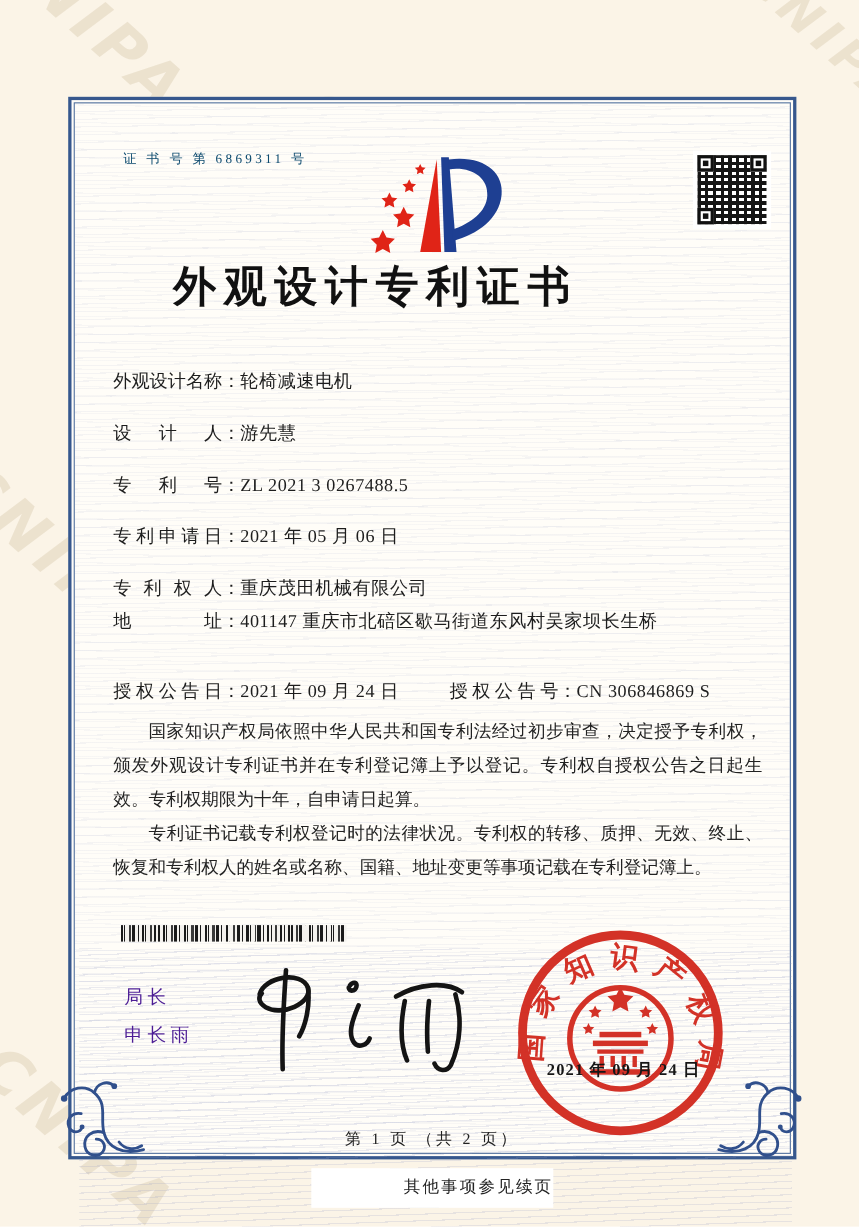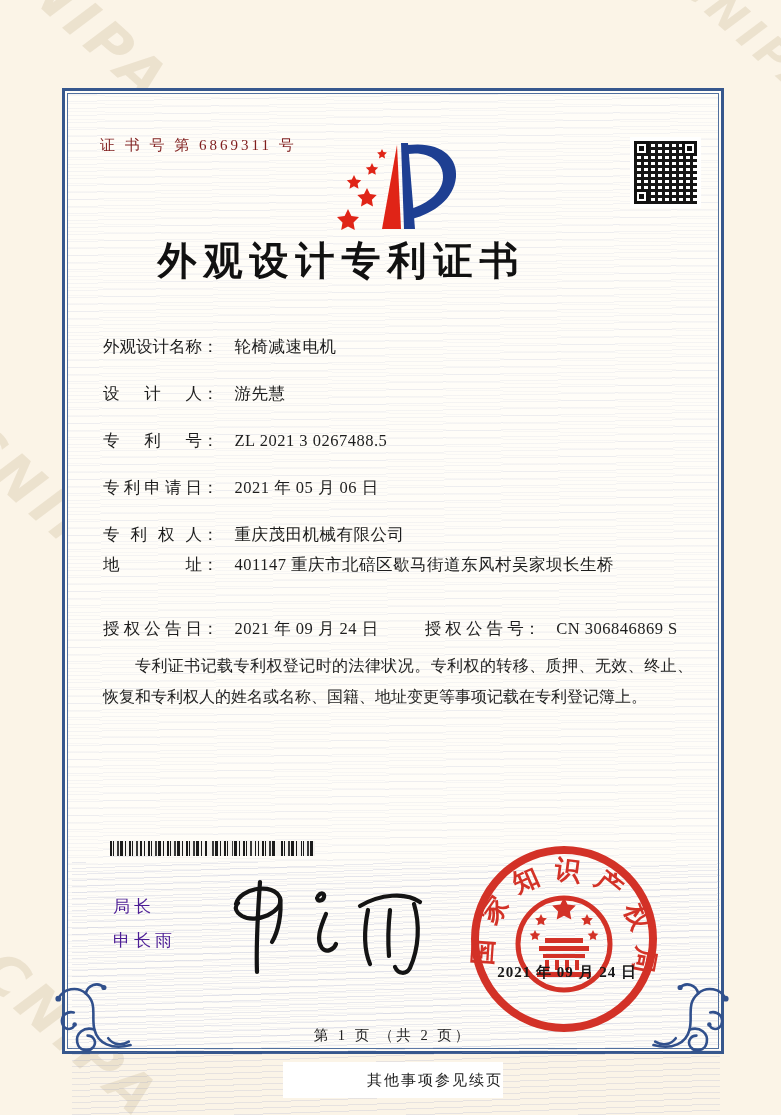--- a/index.html
+++ b/index.html
@@ -28,22 +28,22 @@
       repeating-linear-gradient(179deg, rgba(150,158,195,0.10) 0 1px, rgba(0,0,0,0) 1px 7px),
       repeating-linear-gradient(1deg, rgba(150,158,195,0.07) 0 1px, rgba(0,0,0,0) 1px 8px);
   }
   .wave-strong{
     position:absolute;left:4px;top:768px;width:648px;height:286px;
     background:repeating-linear-gradient(178deg, rgba(148,155,196,0.20) 0 1px, rgba(0,0,0,0) 1px 6px);
     pointer-events:none;
   }
   
   .cert-no{
-    position:absolute;left:100px;top:136px;z-index:5;
-    font-size:15px;letter-spacing:3px;color:#7f1d1d;
+    position:absolute;left:112px;top:136px;z-index:5;
+    font-size:12px;letter-spacing:3px;color:#0c4a6e;
   }
   .qr{
     position:absolute;left:634px;top:141px;width:63px;height:63px;z-index:5;
     background:
       repeating-linear-gradient(0deg, #151515 0 3px, rgba(0,0,0,0) 3px 6px),
       repeating-linear-gradient(90deg, #151515 0 3px, #ffffff 3px 7px);
     outline:4px solid #fff;
   }
   .qr .finder{position:absolute;width:15px;height:15px;border:3px solid #111;background:#fff;box-sizing:border-box;}
   .qr .finder::after{content:"";position:absolute;left:2px;top:2px;width:5px;height:5px;background:#111;}
@@ -53,21 +53,21 @@
     position:absolute;left:62px;top:234px;width:559px;text-align:center;z-index:5;
     font-size:39px;font-weight:bold;letter-spacing:7px;color:#111;
   }
   .fields{position:absolute;left:103px;top:336px;width:600px;z-index:5;font-size:16.5px;}
   .frow{position:absolute;left:0;white-space:nowrap;}
   .flabel{
     display:inline-block;width:99px;text-align:justify;text-align-last:justify;
     vertical-align:bottom;
   }
   .fcolon{display:inline-block;}
-  .fvalue{display:inline-block;margin-left:16px;letter-spacing:0.5px;}
+  .fvalue{display:inline-block;margin-left:0;letter-spacing:0.5px;}
   .pair2{margin-left:46px;}
   .paras{
     position:absolute;left:103px;top:650px;width:590px;z-index:5;
     font-size:16px;line-height:31px;text-align:justify;color:#222;
   }
   .paras p{margin:0;text-indent:2em;}
   .barcode{
     position:absolute;left:110px;top:841px;width:205px;height:15px;z-index:5;
     background-image:
       repeating-linear-gradient(90deg, rgba(0,0,0,0) 0 5px, #f4f2ee 5px 7px, rgba(0,0,0,0) 7px 23px),
@@ -159,20 +159,21 @@
   </div>
   <div class="frow" style="top:218px">
     <span class="flabel">地址</span><span class="fcolon">：</span><span class="fvalue">401147 重庆市北碚区歇马街道东风村吴家坝长生桥</span>
   </div>
   <div class="frow" style="top:282px">
     <span class="flabel">授权公告日</span><span class="fcolon">：</span><span class="fvalue">2021 年 09 月 24 日</span><span class="pair2"><span class="flabel">授权公告号</span><span class="fcolon">：</span><span class="fvalue">CN 306846869 S</span></span>
   </div>
 </div>
 
 <div class="paras">
+  <p>国家知识产权局依照中华人民共和国专利法经过初步审查，决定授予专利权，颁发外观设计专利证书并在专利登记簿上予以登记。专利权自授权公告之日起生效。专利权期限为十年，自申请日起算。</p>
   <p>专利证书记载专利权登记时的法律状况。专利权的转移、质押、无效、终止、恢复和专利权人的姓名或名称、国籍、地址变更等事项记载在专利登记簿上。</p>
 </div>
 
 <div class="barcode"></div>
 
 <div class="signer">
   <div>局长</div>
   <div>申长雨</div>
 </div>
 

